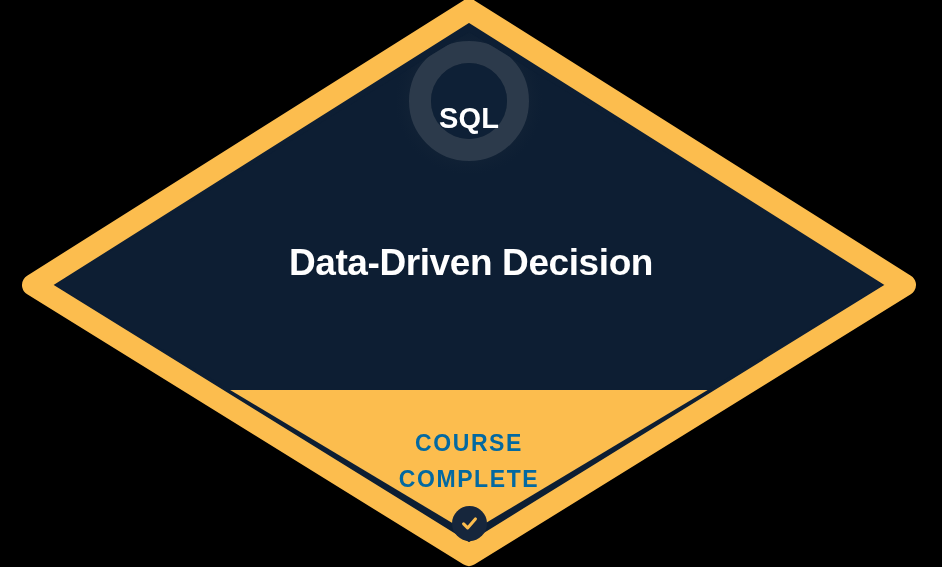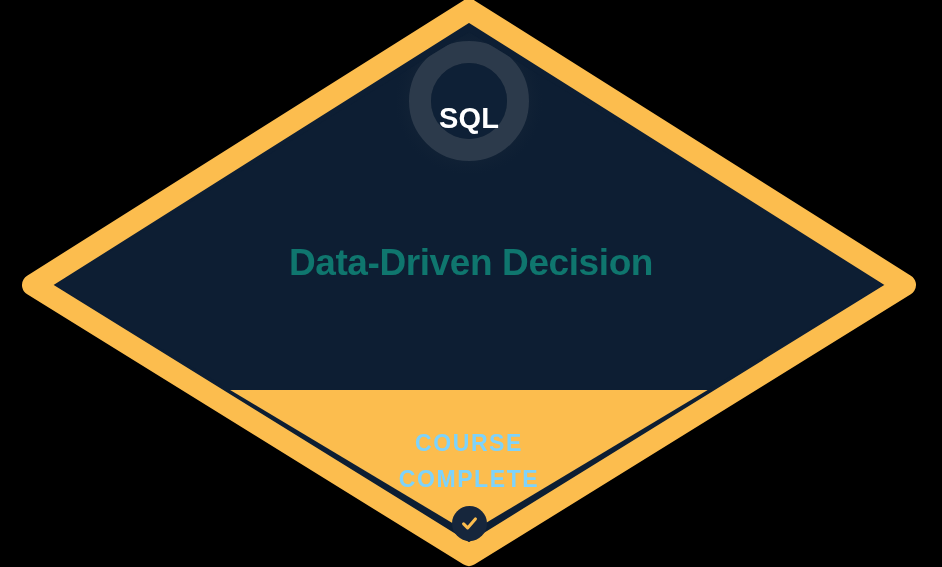--- a/index.html
+++ b/index.html
@@ -62,41 +62,41 @@
     margin-top: 1px;
   }
 
   
   #course-title {
     position: absolute;
     left: 110px;
     top: 222px;
     width: 722px;
     text-align: center;
-    color: #0f766e;
+    color: #ffffff;
     font-size: 37px;
     font-weight: bold;
     line-height: 47px;
     letter-spacing: -0.4px;
   }
   #course-title .title-line {
     display: block;
     white-space: nowrap;
   }
 
   
   #status-block {
     position: absolute;
     left: 221px;
     top: 408px;
     width: 496px;
     text-align: center;
   }
   #status-text {
-    color: #7dd3fc;
+    color: #0369a1;
     font-size: 23px;
     font-weight: bold;
     line-height: 36px;
     letter-spacing: 1.6px;
   }
   #status-text .status-line {
     display: block;
     white-space: nowrap;
   }
   #check-badge {

